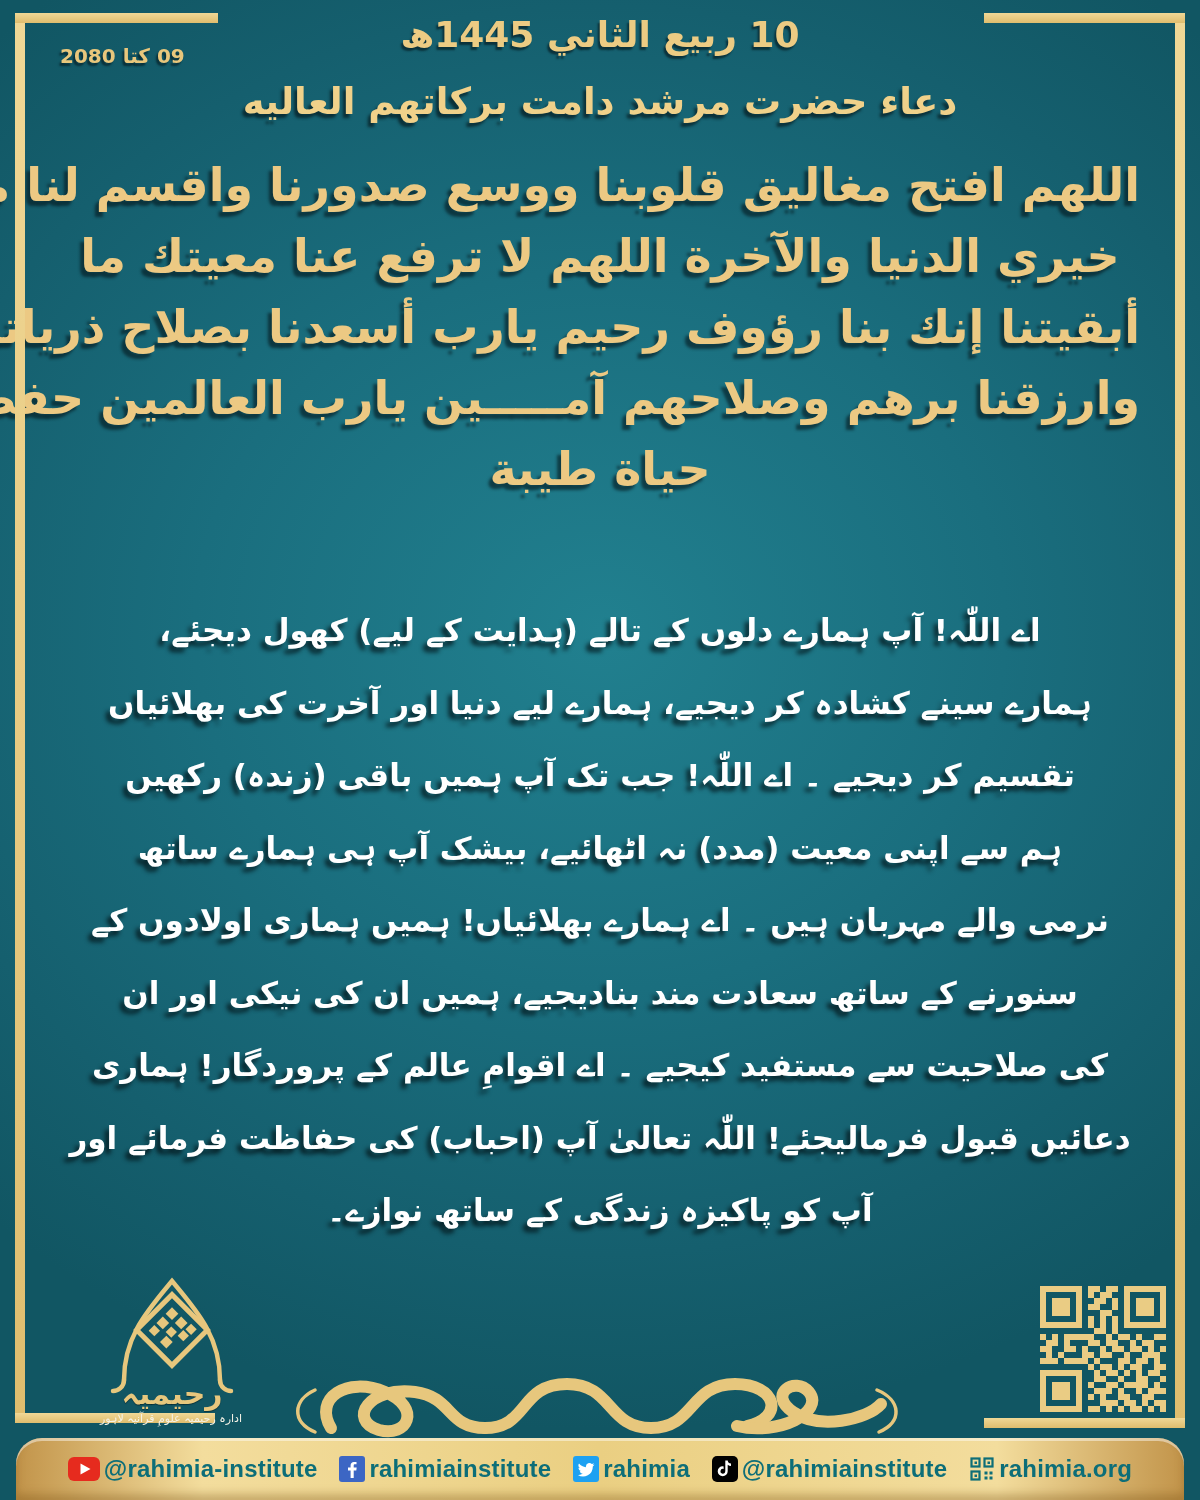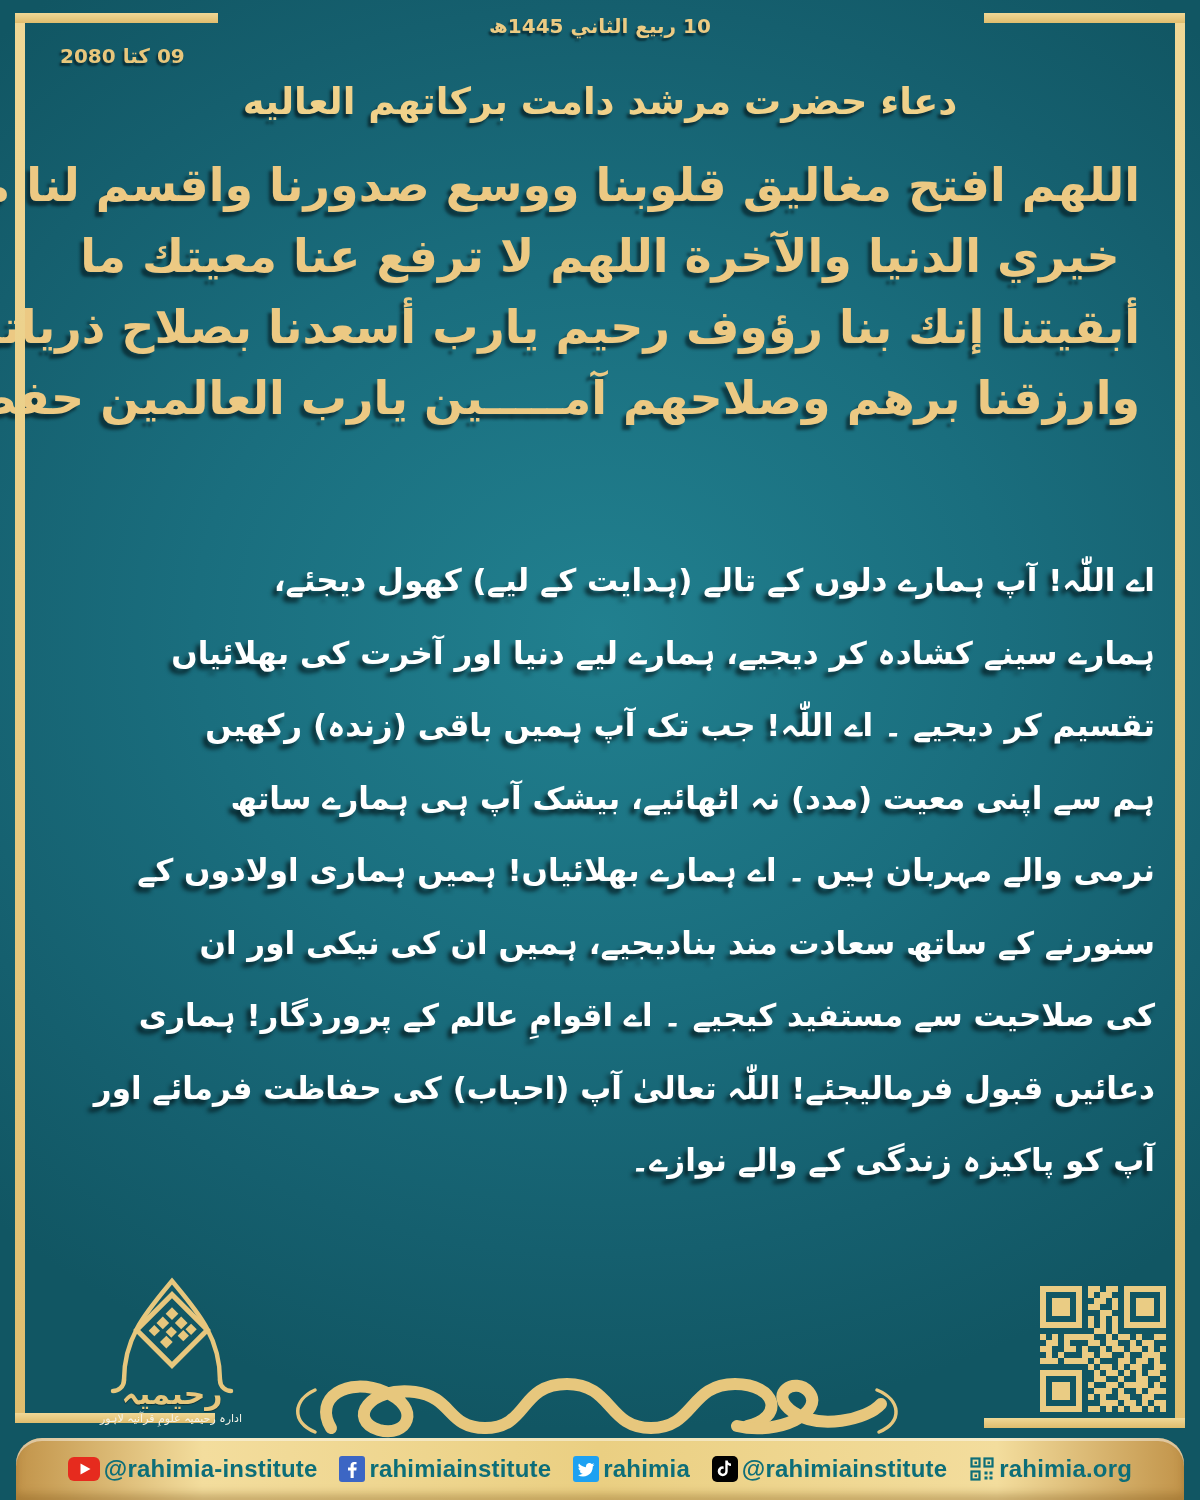--- a/index.html
+++ b/index.html
@@ -8,33 +8,33 @@
     background:radial-gradient(ellipse 900px 800px at 50% 42%, #21808f 0%, #1a6e7e 45%, #155f6e 78%, #115663 100%);}
   
   .frame{position:absolute;background:linear-gradient(180deg,#f0d896,#dfbd6e);z-index:2;}
   .fr-left{left:15px;top:13px;width:10px;height:1410px;}
   .fr-right{left:1175px;top:13px;width:10px;height:1415px;}
   .fr-tl{left:15px;top:13px;width:203px;height:10px;}
   .fr-tr{left:984px;top:13px;width:201px;height:10px;}
   .fr-bl{left:15px;top:1413px;width:200px;height:10px;}
   .fr-br{left:984px;top:1418px;width:201px;height:10px;}
   .hijri{position:absolute;top:14px;left:0;width:100%;text-align:center;direction:rtl;
-    font-size:20px;font-weight:bold;color:#eccb83;text-shadow:-2px 3px 2px rgba(5,25,30,.65);}
+    font-size:36px;font-weight:bold;color:#eccb83;text-shadow:-2px 3px 2px rgba(5,25,30,.65);}
   .side-date{position:absolute;top:44px;direction:rtl;font-size:20px;font-weight:bold;
     color:#e9c77c;text-shadow:-2px 3px 2px rgba(5,25,30,.65);}
   .date-greg{right:48px;}
   .date-bik{left:60px;}
   .title{position:absolute;top:80px;left:0;width:100%;text-align:center;direction:rtl;
     font-size:37px;font-weight:bold;color:#f0d18a;text-shadow:-3px 4px 3px rgba(5,25,30,.7);}
   
   .arabic{position:absolute;top:150px;left:60px;width:1080px;direction:rtl;text-align:center;z-index:1;}
   .aline{font-size:46px;line-height:71px;font-weight:bold;color:#ecc983;
     text-shadow:-4px 5px 3px rgba(5,22,27,.6);white-space:nowrap;}
   
-  .urdu{position:absolute;top:544px;left:45px;width:1110px;direction:rtl;text-align:right;z-index:1;}
+  .urdu{position:absolute;top:594px;left:45px;width:1110px;direction:rtl;text-align:center;z-index:1;}
   .uline{font-size:31px;line-height:72.5px;font-weight:bold;color:#ffffff;
     text-shadow:-4px 5px 4px rgba(3,18,22,.75);white-space:nowrap;}
   
   .logo{position:absolute;left:78px;top:1272px;width:140px;height:160px;z-index:3;margin-left:24px;}
   .logo-name{position:absolute;left:0;top:104px;width:140px;text-align:center;direction:rtl;
     font-size:30px;font-weight:bold;color:#e7c77d;text-shadow:0 1px 1px rgba(0,0,0,.4);}
   .logo-sub{position:absolute;left:0;top:140px;width:140px;text-align:right;direction:rtl;
     font-size:11px;color:#f6f3e7;white-space:nowrap;}
   
   .flourish{position:absolute;left:285px;top:1368px;z-index:2;}
@@ -65,32 +65,33 @@
 
   <div class="hijri">10 ربيع الثاني 1445ھ</div>
   <div class="side-date date-bik">09 کتا 2080</div>
   <div class="title">دعاء حضرت مرشد دامت برکاتهم العالیه</div>
 
   <div class="arabic">
     <div class="aline">اللهم افتح مغاليق قلوبنا ووسع صدورنا واقسم لنا من</div>
     <div class="aline">خيري الدنيا والآخرة اللهم لا ترفع عنا معيتك ما</div>
     <div class="aline">أبقيتنا إنك بنا رؤوف رحيم يارب أسعدنا بصلاح ذرياتنا</div>
     <div class="aline">وارزقنا برهم وصلاحهم آمـــــين يارب العالمين حفظكم الله وأحياكم</div>
+    <div class="aline">حياة طيبة</div>
   </div>
 
   <div class="urdu">
     <div class="uline">اے اللّٰہ! آپ ہمارے دلوں کے تالے (ہدایت کے لیے) کھول دیجئے،</div>
     <div class="uline">ہمارے سینے کشادہ کر دیجیے، ہمارے لیے دنیا اور آخرت کی بھلائیاں</div>
     <div class="uline">تقسیم کر دیجیے ۔ اے اللّٰہ! جب تک آپ ہمیں باقی (زندہ) رکھیں</div>
     <div class="uline">ہم سے اپنی معیت (مدد) نہ اٹھائیے، بیشک آپ ہی ہمارے ساتھ</div>
     <div class="uline">نرمی والے مہربان ہیں ۔ اے ہمارے بھلائیاں! ہمیں ہماری اولادوں کے</div>
     <div class="uline">سنورنے کے ساتھ سعادت مند بنادیجیے، ہمیں ان کی نیکی اور ان</div>
     <div class="uline">کی صلاحیت سے مستفید کیجیے ۔ اے اقوامِ عالم کے پروردگار! ہماری</div>
     <div class="uline">دعائیں قبول فرمالیجئے! اللّٰہ تعالیٰ آپ (احباب) کی حفاظت فرمائے اور</div>
-    <div class="uline">آپ کو پاکیزہ زندگی کے والے نوازے۔</div>
+    <div class="uline">آپ کو پاکیزہ زندگی کے ساتھ نوازے۔</div>
   </div>
 
   <div class="logo">
     <svg width="140" height="160" viewBox="0 0 140 160">
       <path d="M22,108 C22,64 46,38 70,9 C94,38 118,64 118,108" fill="none" stroke="#e7c77d" stroke-width="4.5" stroke-linecap="round"></path>
       <path d="M22,108 C22,115 16,119 11,119" fill="none" stroke="#e7c77d" stroke-width="4.5" stroke-linecap="round"></path>
       <path d="M118,108 C118,115 124,119 129,119" fill="none" stroke="#e7c77d" stroke-width="4.5" stroke-linecap="round"></path>
       <g transform="translate(70,58) rotate(45)">
         <rect x="-25" y="-25" width="50" height="50" fill="none" stroke="#e7c77d" stroke-width="5"></rect>
         <rect x="-16" y="-16" width="9" height="9" fill="#e7c77d"></rect>

